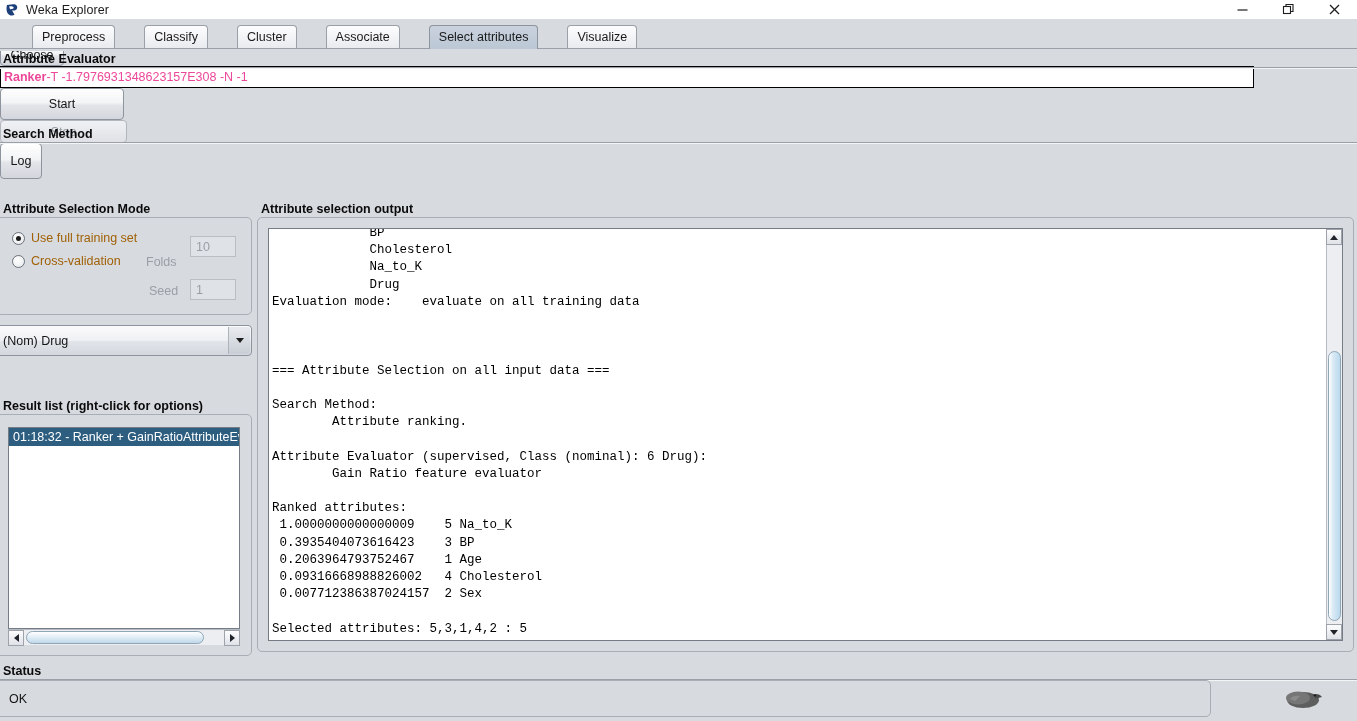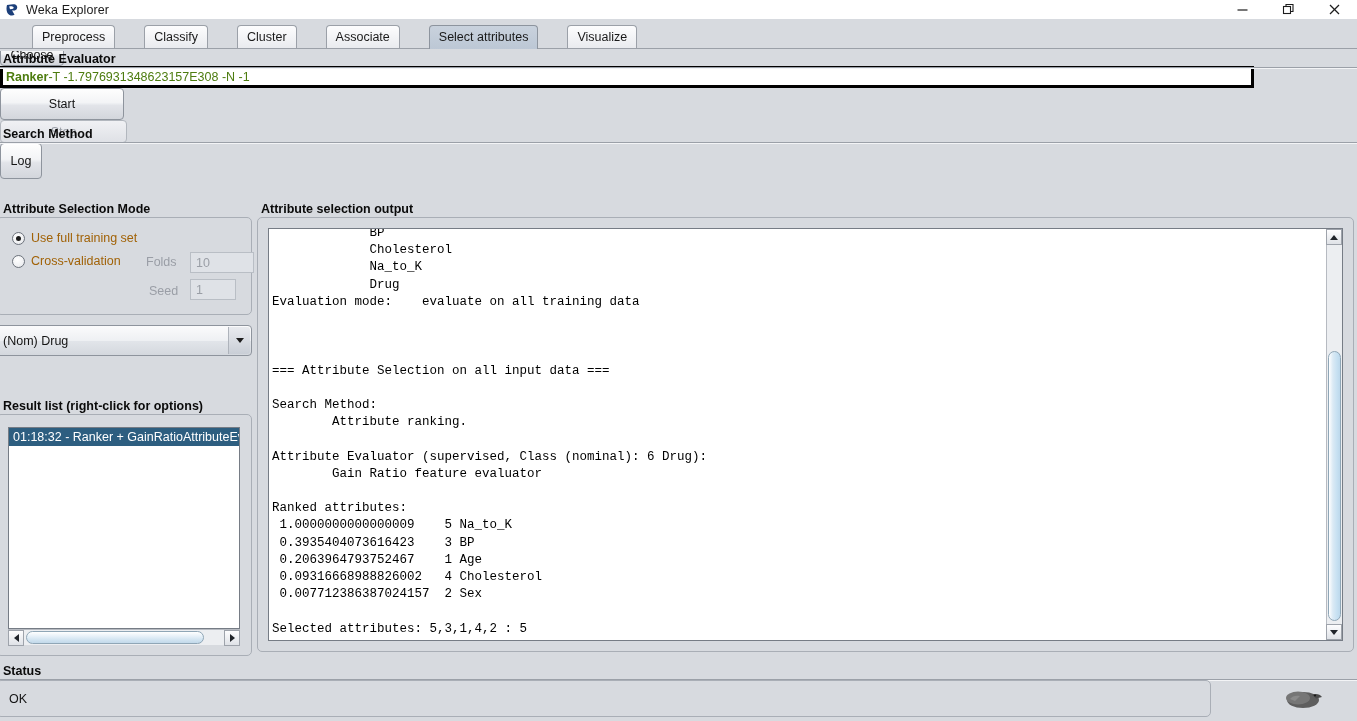--- a/index.html
+++ b/index.html
@@ -76,22 +76,22 @@
     font-size:12.5px; color:#141414;
     display:flex; align-items:center; justify-content:center;
     cursor:default;
     box-shadow: inset 0 1px 0 #ffffff;
   }
   .btn.disabled { color:#9a9ea6; background:linear-gradient(#f0f1f4,#dfe1e6); border-color:#b2b7be; box-shadow:none; }
 
   
   .field {
     background:#ffffff;
-    border:3px solid #000000;
-    font-size:12.5px; color:#4d7c0f;
+    border:1px solid #000000;
+    font-size:12.5px; color:#ec4899;
     display:flex; align-items:center;
     padding-left:3px;
     white-space:nowrap; overflow:hidden;
   }
   .field .b { font-weight:bold; }
 
   
   .radio-row { position:absolute; display:flex; align-items:center; font-size:12.5px; color:#a16207;}
   .radio {
     width:13px; height:13px; border-radius:50%;
@@ -250,21 +250,21 @@
   <span class="radio on"></span>
   <span>Use full training set</span>
 </div>
 
 <div class="radio-row" style="left:12px; top:254px;">
   <span class="radio"></span>
   <span>Cross-validation</span>
 </div>
 
 <div style="position:absolute; left:146px; top:255px; font-size:12.5px;" class="dim">Folds</div>
-<div class="smallfield" style="left:190px; top:236px; width:64px; height:21px;margin-top:16px;">10</div>
+<div class="smallfield" style="left:190px; top:236px; width:46px; height:21px;">10</div>
 
 <div style="position:absolute; left:149px; top:284px; font-size:12.5px;" class="dim">Seed</div>
 <div class="smallfield" style="left:190px; top:279px; width:46px; height:21px;">1</div>
 
 <div class="combo" style="left:-4px; top:325px; width:256px; height:31px;">
   <span>(Nom) Drug</span>
   <span class="combo-arrow">
       <span class="caret-d"></span>
     </span>
 </div>

